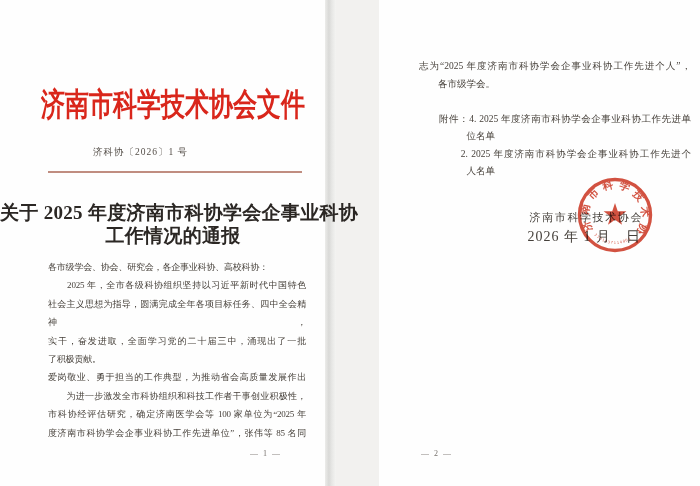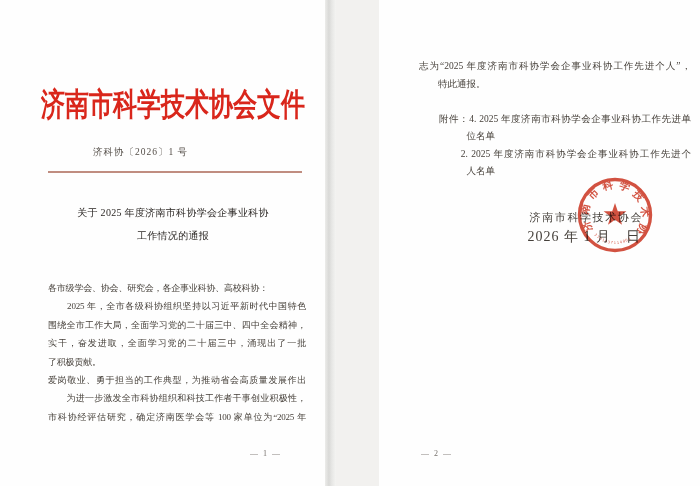--- a/index.html
+++ b/index.html
@@ -27,27 +27,27 @@
   .doc-number{
     position:absolute;top:146px;left:0;width:281px;
     text-align:center;font-size:9.5px;color:#544e48;letter-spacing:1px;
     white-space:nowrap;
   }
   .red-rule{
     position:absolute;top:171px;left:48px;width:254px;height:2px;
   }
   .doc-title{
     position:absolute;top:201px;left:0;width:346px;
-    text-align:center;font-weight:normal;color:#2b2724;
-    font-size:10px;line-height:23px;letter-spacing:0.3px;white-space:nowrap;
+    text-align:center;font-weight:bold;color:#2b2724;
+    font-size:19px;line-height:23px;letter-spacing:0.3px;white-space:nowrap;
   }
   .body-col{
     position:absolute;color:#46403a;
   }
-  .body-col.p1{top:258px;left:48px;width:258px;font-size:9px;letter-spacing:-0.2px;line-height:18.4px;margin-top:21px;}
+  .body-col.p1{top:258px;left:48px;width:258px;font-size:9px;letter-spacing:-0.2px;line-height:18.4px;}
   .body-col.p2{top:58px;left:40px;width:272px;font-size:9.5px;letter-spacing:0px;line-height:17.5px;}
   .tline{text-align:justify;text-align-last:justify;white-space:pre-wrap;}
   .tline.short{text-align-last:left;}
   .pagenum{
     position:absolute;top:449px;font-size:8px;color:#76716c;
     letter-spacing:1.5px;white-space:nowrap;
   }
   .pagenum.n1{left:250px;}
   .pagenum.n2{left:42px;}
   
@@ -73,36 +73,37 @@
     <div class="letterhead" style="color: rgb(217, 38, 27);">济南市科学技术协会文件</div>
     <div class="doc-number">济科协〔2026〕1 号</div>
     <div class="red-rule" style="background: rgb(192, 141, 128);"></div>
     <div class="doc-title">
       <div>关于 2025 年度济南市科协学会企事业科协</div>
       <div>工作情况的通报</div>
     </div>
     <div class="body-col p1" style="color: rgb(70, 64, 58);">
         <div class="tline short">各市级学会、协会、研究会，各企事业科协、高校科协：</div>
         <div class="tline">　　2025 年，全市各级科协组织坚持以习近平新时代中国特色</div>
-        <div class="tline">围绕全市工作大局，全面学习党的二十届三中、四中全会精神，</div>
+        <div class="tline">社会主义思想为指导，圆满完成全年各项目标任务、四中全会精神，</div>
         <div class="tline">实干，奋发进取，全面学习党的二十届三中，涌现出了一批</div>
         <div class="tline short">了积极贡献。</div>
         <div class="tline">爱岗敬业、勇于担当的工作典型，为推动省会高质量发展作出</div>
         <div class="tline">　　为进一步激发全市科协组织和科技工作者干事创业积极性，</div>
         <div class="tline">市科协经评估研究，确定济南医学会等 100 家单位为“2025 年</div>
+        <div class="tline">度济南市科协学会企事业科协工作先进单位”，张伟等 85 名同</div>
       </div>
     <div class="pagenum n1">— 1 —</div>
   </div>
 
   <div class="gutter"></div>
 
   <div class="page right">
     <div class="body-col p2" style="color: rgb(70, 64, 58);">
         <div class="tline">志为“2025 年度济南市科协学会企事业科协工作先进个人”，</div>
-        <div class="tline short">　　特此通报。</div>
+        <div class="tline short">　　各市级学会。</div>
         <div class="tline short">&nbsp;</div>
         <div class="tline">　　附件：4. 2025 年度济南市科协学会企事业科协工作先进单</div>
         <div class="tline short">　　　　　位名单</div>
         <div class="tline">　　　　2. 2025 年度济南市科协学会企事业科协工作先进个</div>
         <div class="tline short">　　　　　人名单</div>
         <div class="tline short">&nbsp;</div>
       </div>
 
     <div class="sig-org">济南市科学技术协会</div>
     <div class="sig-date">2026 年 1 月　日</div>

